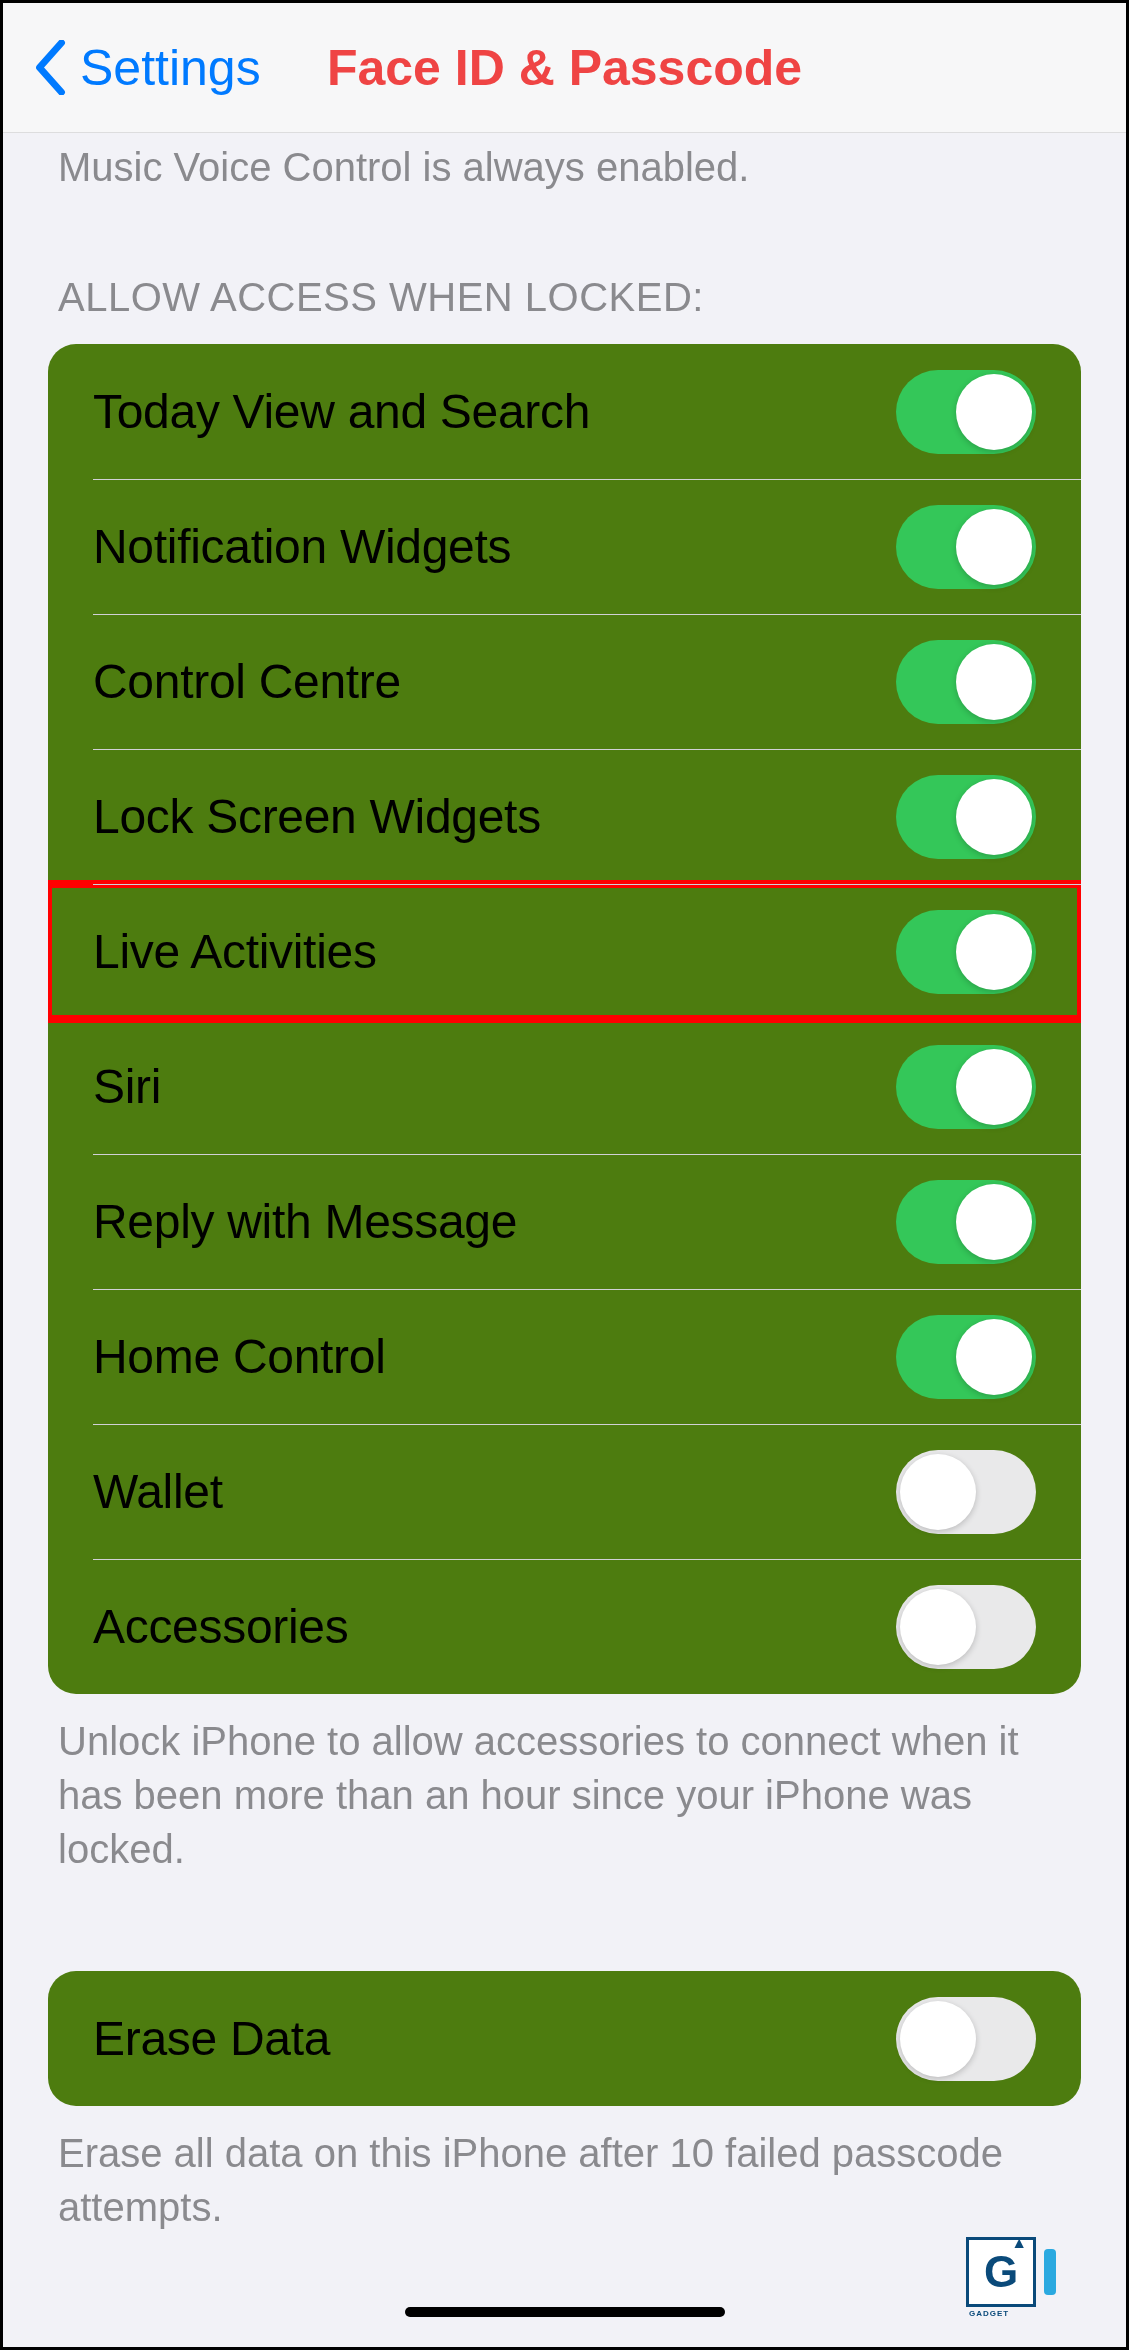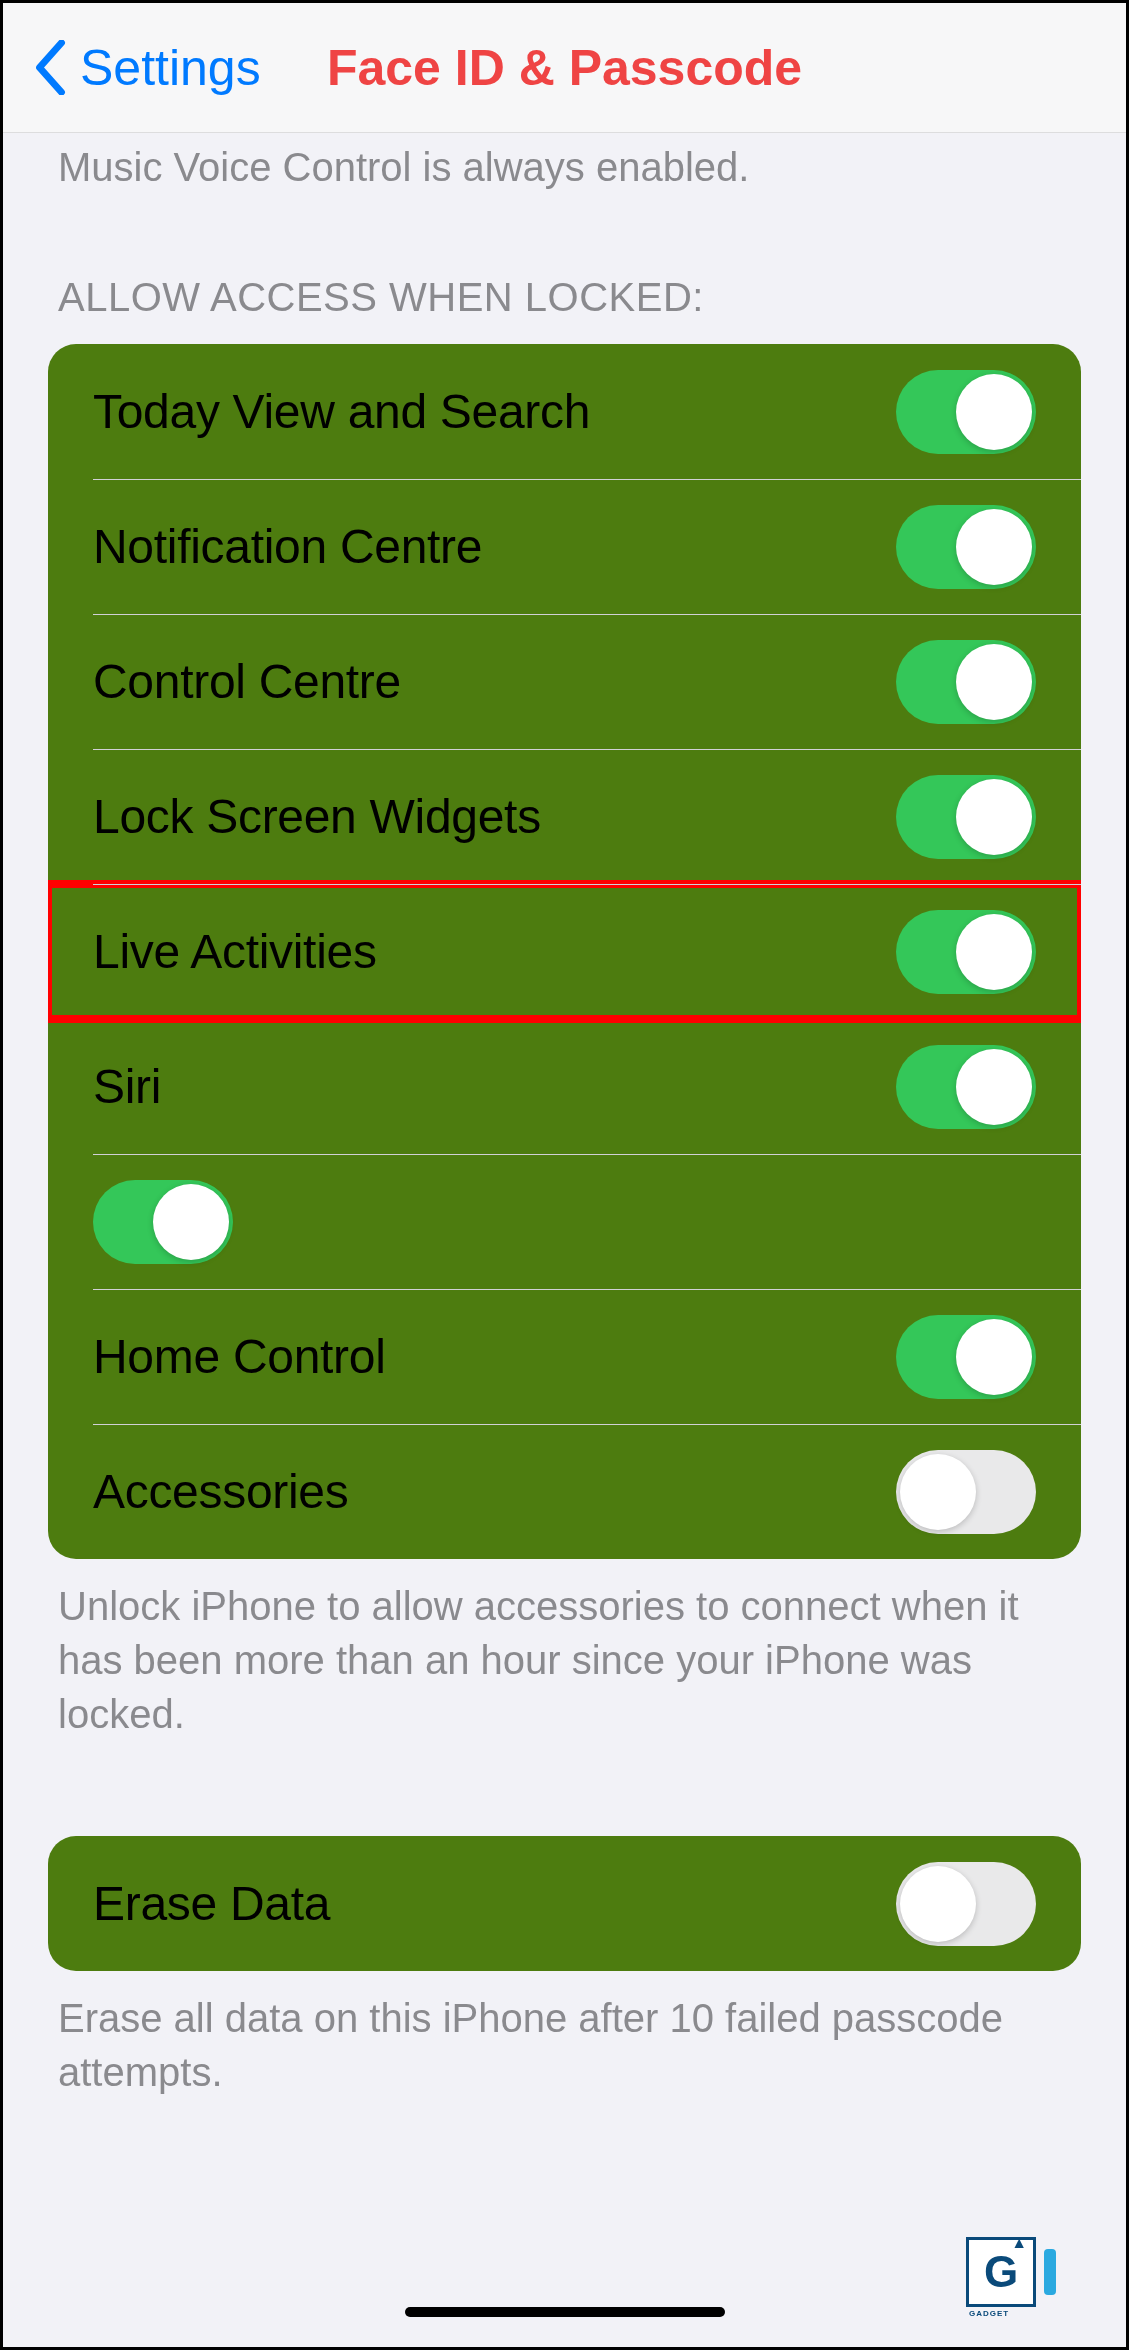--- a/index.html
+++ b/index.html
@@ -188,21 +188,21 @@
   <div class="section-header">Allow Access When Locked:</div>
 
   <div class="group" id="access-group">
       <div class="row">
         <span class="row-label">Today View and Search</span>
         <div class="toggle on">
           <div class="knob"></div>
         </div>
       </div>
       <div class="row">
-        <span class="row-label">Notification Centre</span>
+        <span class="row-label">Notification Widgets</span>
         <div class="toggle on">
           <div class="knob"></div>
         </div>
       </div>
       <div class="row">
         <span class="row-label">Control Centre</span>
         <div class="toggle on">
           <div class="knob"></div>
         </div>
       </div>
@@ -218,27 +218,34 @@
           <div class="knob"></div>
         </div>
       </div>
       <div class="row">
         <span class="row-label">Siri</span>
         <div class="toggle on">
           <div class="knob"></div>
         </div>
       </div>
       <div class="row">
+        <span class="row-label">Reply with Message</span>
         <div class="toggle on">
           <div class="knob"></div>
         </div>
       </div>
       <div class="row">
         <span class="row-label">Home Control</span>
         <div class="toggle on">
+          <div class="knob"></div>
+        </div>
+      </div>
+      <div class="row">
+        <span class="row-label">Wallet</span>
+        <div class="toggle off">
           <div class="knob"></div>
         </div>
       </div>
       <div class="row">
         <span class="row-label">Accessories</span>
         <div class="toggle off">
           <div class="knob"></div>
         </div>
       </div>
     </div>

